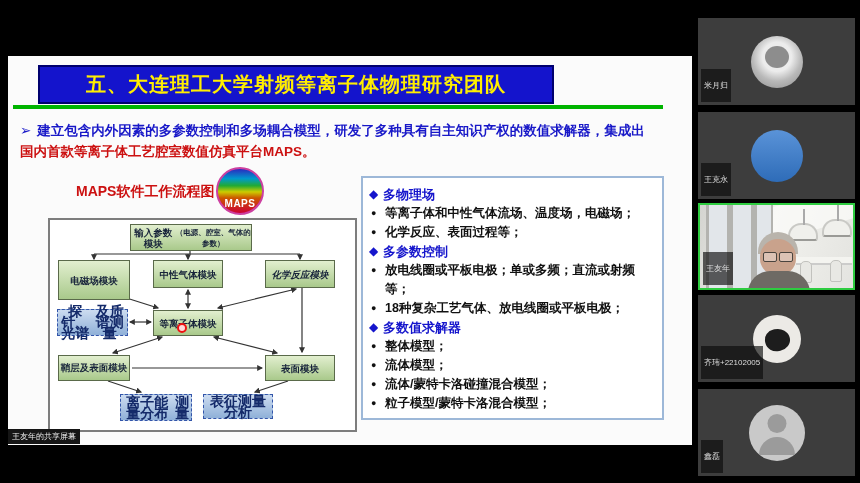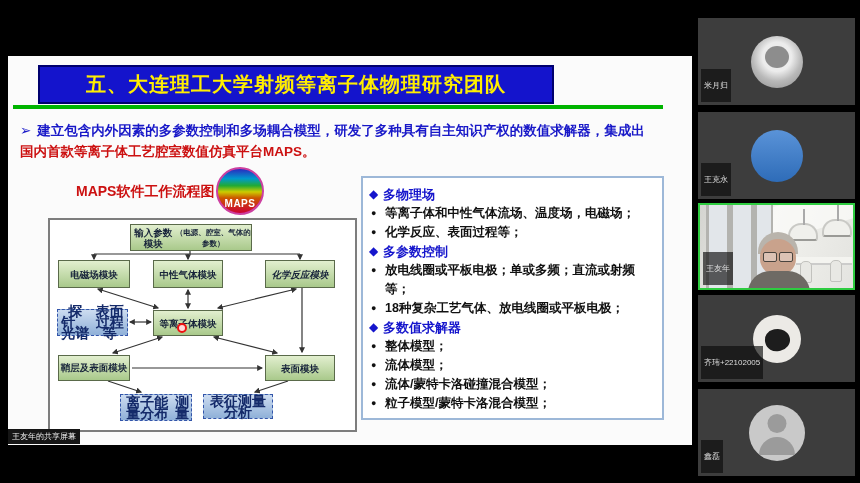--- a/index.html
+++ b/index.html
@@ -141,26 +141,26 @@
         <path d="M82,148 L212,148" marker-end="url(#ah)"></path>
         <path d="M58,161 L91,172" marker-end="url(#ah)"></path>
         <path d="M238,161 L205,172" marker-end="url(#ah)"></path>
       </g>
     </svg>
 
     <div class="node green" style="left:80px;top:4px;width:122px;height:27px;">
       <span>输入参数模块</span>
       <span class="sub">（电源、腔室、气体的参数）</span>
     </div>
-    <div class="node green" style="left:8px;top:40px;width:72px;height:28px;">电磁场模块</div>
+    <div class="node green" style="left:8px;top:40px;width:72px;height:40px;">电磁场模块</div>
     <div class="node green" style="left:103px;top:40px;width:70px;height:28px;">中性气体模块</div>
     <div class="node green" style="left:215px;top:40px;width:70px;height:28px;font-style:italic;">化学反应模块</div>
     <div class="node dash" style="left:7px;top:89px;width:71px;height:27px;">
       <span>探针、光谱</span>
-      <span>表面过程等</span>
+      <span>及质谱测量</span>
     </div>
     <div class="node green" style="left:103px;top:90px;width:70px;height:26px;">等离子体模块</div>
     <div class="node green" style="left:8px;top:135px;width:72px;height:26px;font-family:Liberation Mono, monospace;">鞘层及表面模块</div>
     <div class="node green" style="left:215px;top:135px;width:70px;height:26px;">表面模块</div>
     <div class="node dash" style="left:70px;top:174px;width:72px;height:27px;">
       <span>离子能量分布</span>
       <span>测量</span>
     </div>
     <div class="node dash" style="left:153px;top:174px;width:70px;height:25px;">表征测量分析</div>
 

